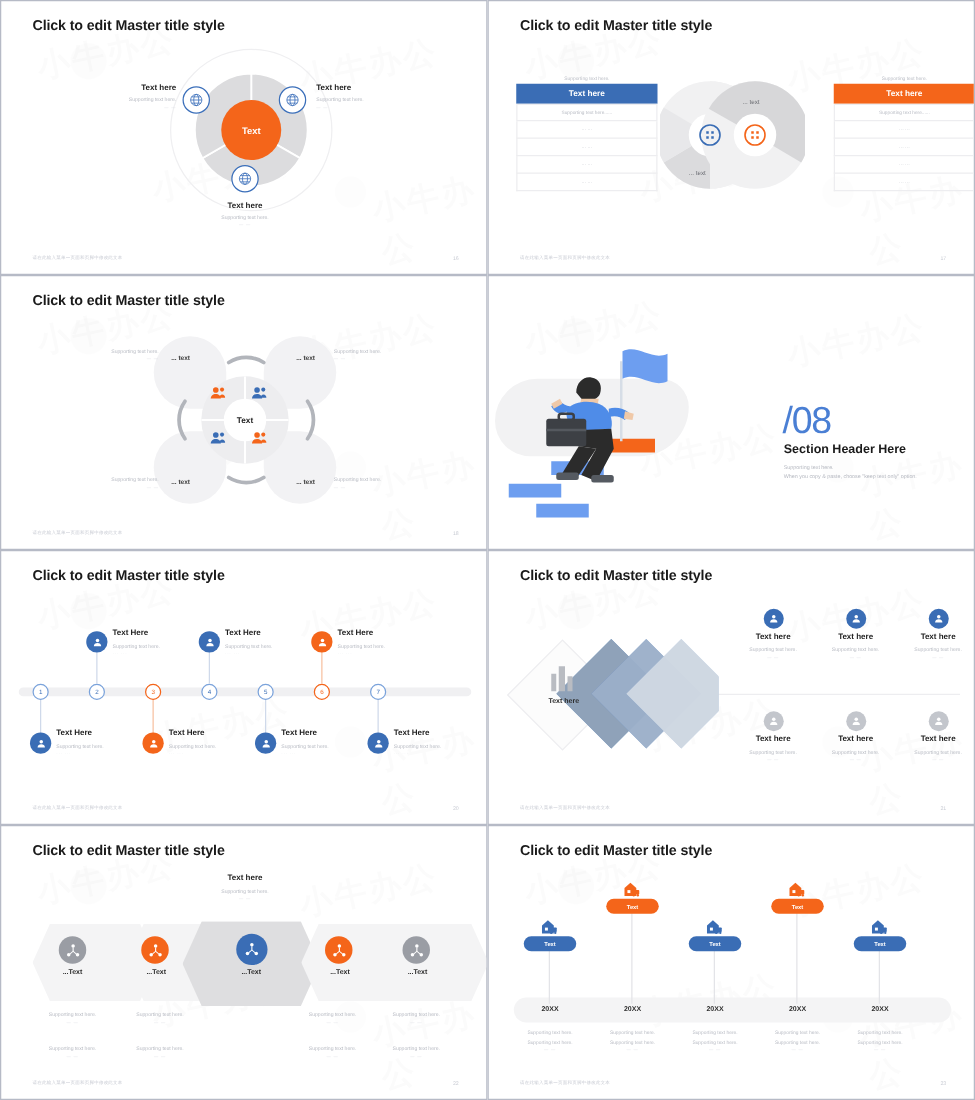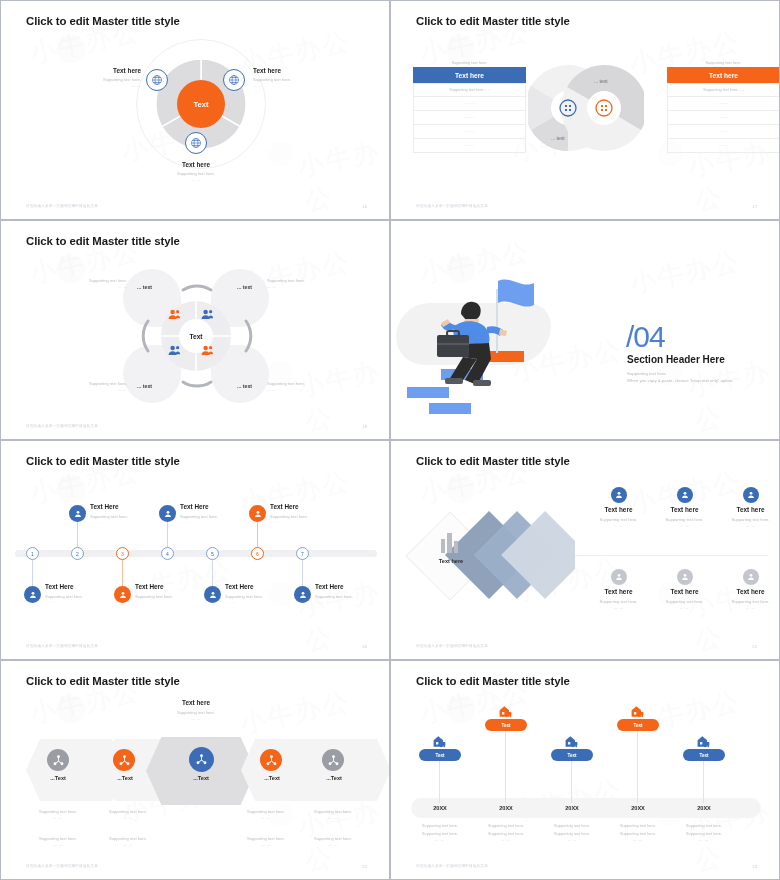--- a/index.html
+++ b/index.html
@@ -418,21 +418,21 @@
       <path d="M66 85 L90 84 L92 100 L78 126 L66 121 L78 100 L64 98 Z" fill="#2b2b2b"></path>
       <path d="M64 98 L78 100 L62 124 L50 121 Z" fill="#2b2b2b"></path>
       <rect x="46" y="119" width="18" height="6" rx="2" fill="#555a61"></rect>
       <rect x="74" y="121" width="18" height="6" rx="2" fill="#555a61"></rect>
 
       <rect x="38" y="76" width="32" height="22" rx="2" fill="#3d4045"></rect>
       <rect x="48" y="72" width="12" height="5" rx="2" fill="none" stroke="#3d4045" stroke-width="2"></rect>
       <rect x="38" y="84" width="32" height="2" fill="#55595f"></rect>
     </svg>
 
-    <div class="s4-bigno">/04</div>
+    <div class="s4-bigno">/08</div>
     <div class="s4-h">Section Header Here</div>
     <div class="s4-p1">Supporting text here.</div>
     <div class="s4-p2">When you copy &amp; paste, choose "keep text only" option.</div>
   </div>
 
   <div class="slide">
     <div class="wm">
       <span class="a">小牛办公</span>
         <span class="b">小牛办公</span>
       <span class="c">小牛办公</span>

